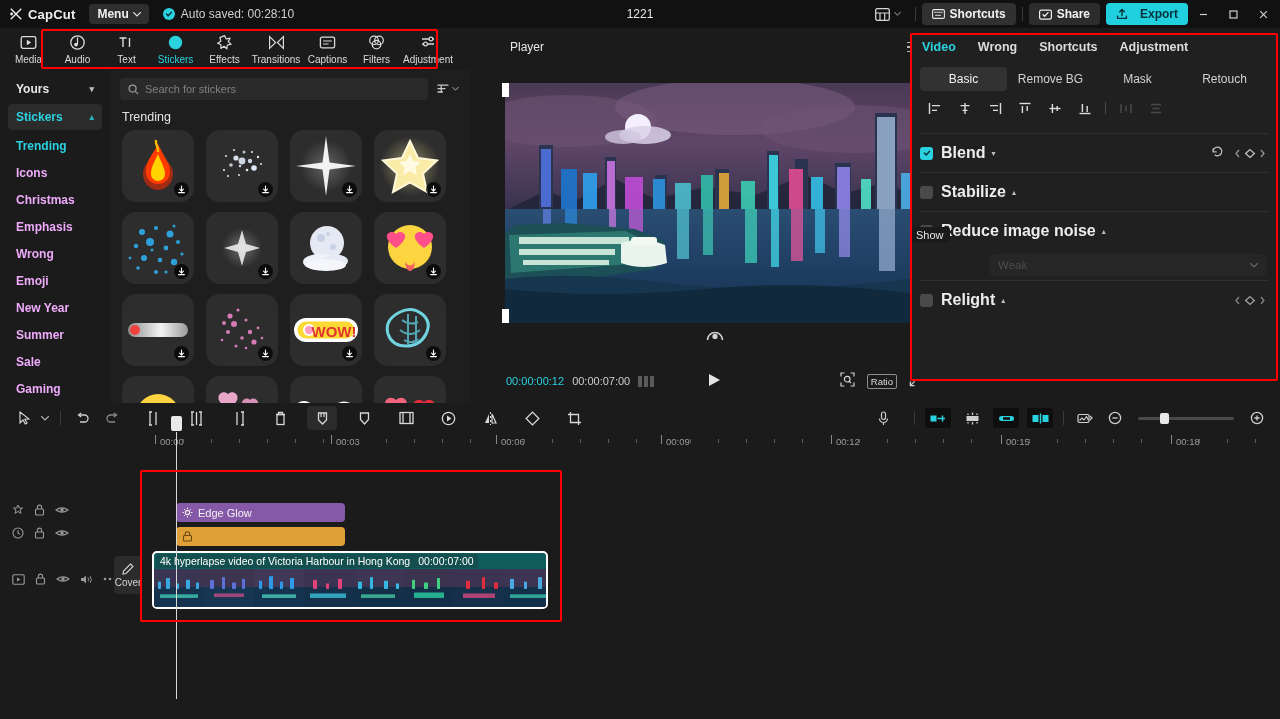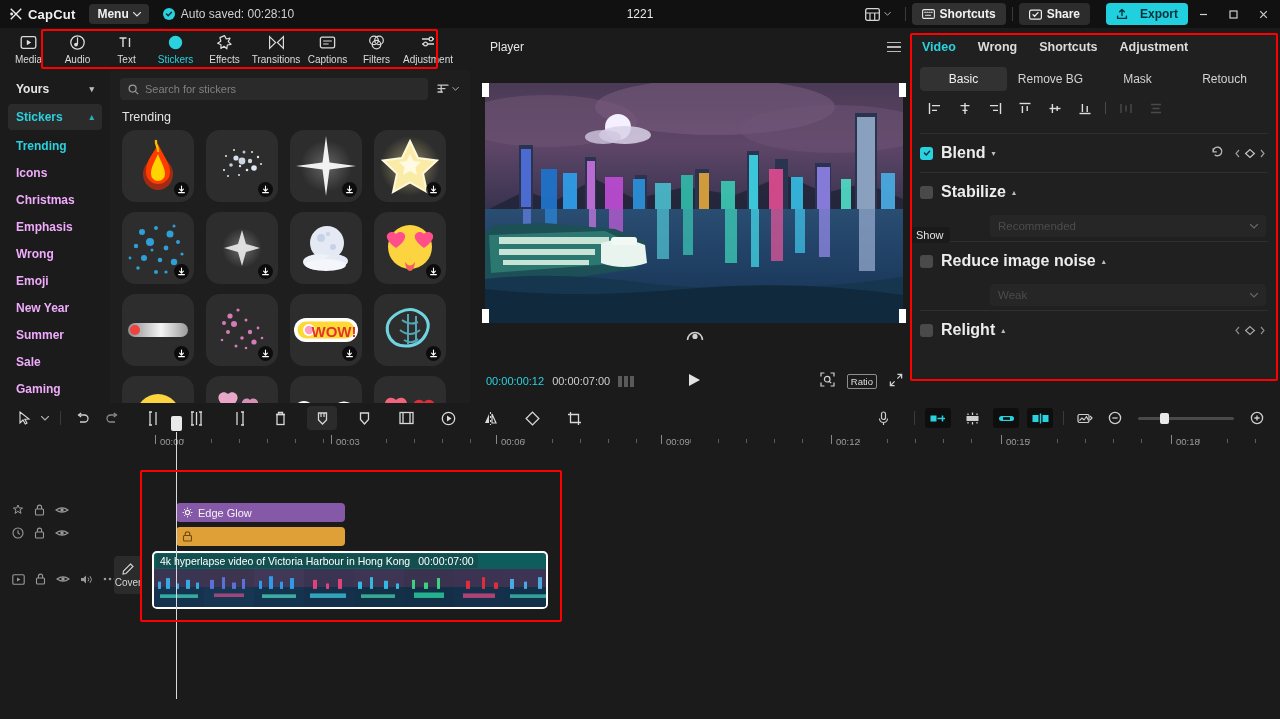--- a/index.html
+++ b/index.html
@@ -118,21 +118,21 @@
   }
   .cell .dl {
     position: absolute; right: 5px; bottom: 5px; width: 15px; height: 15px;
     border-radius: 50%; background: rgba(0,0,0,.72);
     display: flex; align-items: center; justify-content: center;
   }
   .art { position: absolute; inset: 0; }
 
   
   .player {
-    position: absolute; top: 33px; left: 476px; width: 437px; height: 370px;
+    position: absolute; top: 33px; left: 496px; width: 437px; height: 370px;
     background: #1b1b1b;
   }
   .player-head {
     height: 28px; display: flex; align-items: center; justify-content: space-between;
     padding: 0 12px 0 14px; font-size: 12px; color: #e6e6e6;
   }
   .hamb { display:flex; flex-direction:column; gap:3px; cursor:pointer; }
   .hamb span { display:block; width:14px; height:1.5px; background:#b9b9b9; }
   .stage {
     position: absolute; left: 9px; top: 50px; width: 418px; height: 240px;
@@ -318,21 +318,21 @@
         <span>Shortcuts</span>
       </div>
       <div class="vsep"></div>
       <div class="pill">
         <svg width="13" height="11" viewBox="0 0 13 11">
           <rect x="0.6" y="1.2" width="11.8" height="9" rx="1.6" stroke="#f0f0f0" stroke-width="1.2" fill="none"></rect>
           <path d="M4 5.6 L5.6 7.3 L9 3.6" stroke="#f0f0f0" stroke-width="1.3" fill="none" stroke-linecap="round"></path>
         </svg>
         <span>Share</span>
       </div>
-      <div class="pill export" style="margin-left:16px;gap:12px;">
+      <div class="pill export" style="margin-left:6px;gap:12px;">
         <svg width="12" height="12" viewBox="0 0 12 12">
           <path d="M6 1.4 V7.6 M6 1.4 L3.7 3.7 M6 1.4 L8.3 3.7" stroke="#05313a" stroke-width="1.4" fill="none" stroke-linecap="round"></path>
           <path d="M1.6 8.3 V10.4 H10.4 V8.3" stroke="#05313a" stroke-width="1.4" fill="none" stroke-linecap="round"></path>
         </svg>
         <span>Export</span>
       </div>
       <div class="wbtn">
           <svg width="11" height="11" viewBox="0 0 11 11">
             <path d="M2 5.5 H9" stroke="#cfcfcf" stroke-width="1.2"></path>
           </svg>
@@ -952,29 +952,20 @@
         </span>
       </span>
     </div>
     <div class="rp-divider"></div>
 
     <div class="prop-row">
       <span class="cbx"></span>
       <span class="prop-label">Stabilize</span>
       <span class="tri">▴</span>
     </div>
-    <div class="select-row">
-      <span class="select-lab"></span>
-      <span class="select">
-        <span>Recommended</span>
-        <svg width="8" height="5" viewBox="0 0 8 5">
-            <path d="M0 0 L4 4 L8 0" stroke="#6a6a6a" stroke-width="1.2" fill="none"></path>
-          </svg>
-      </span>
-    </div>
     <div class="rp-divider"></div>
 
     <div class="prop-row">
       <span class="cbx"></span>
       <span class="prop-label">Reduce image noise</span>
       <span class="tri">▴</span>
     </div>
     <div class="select-row">
       <span class="select-lab"></span>
       <span class="select">

